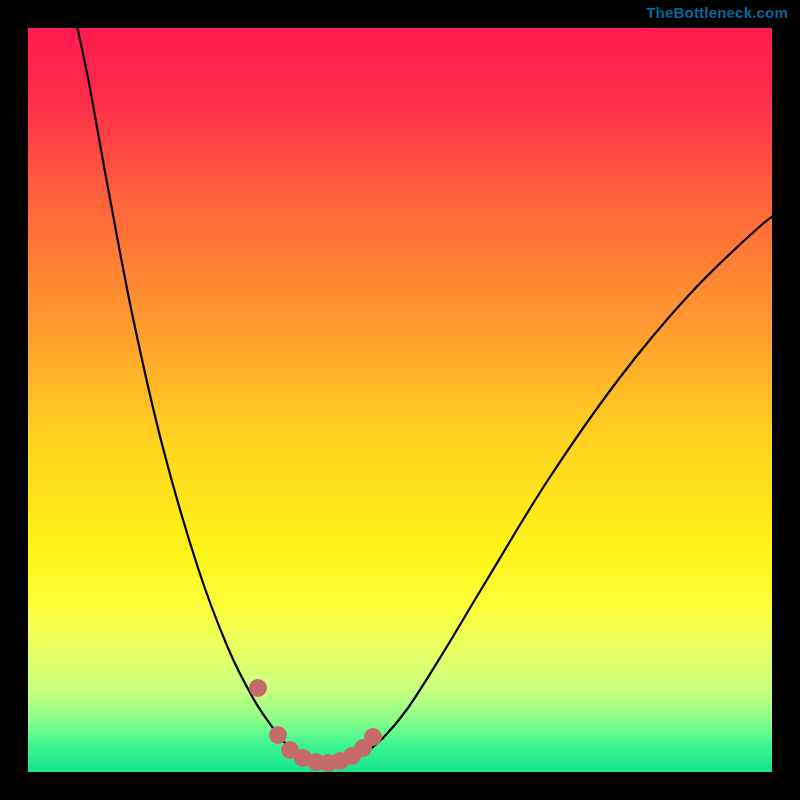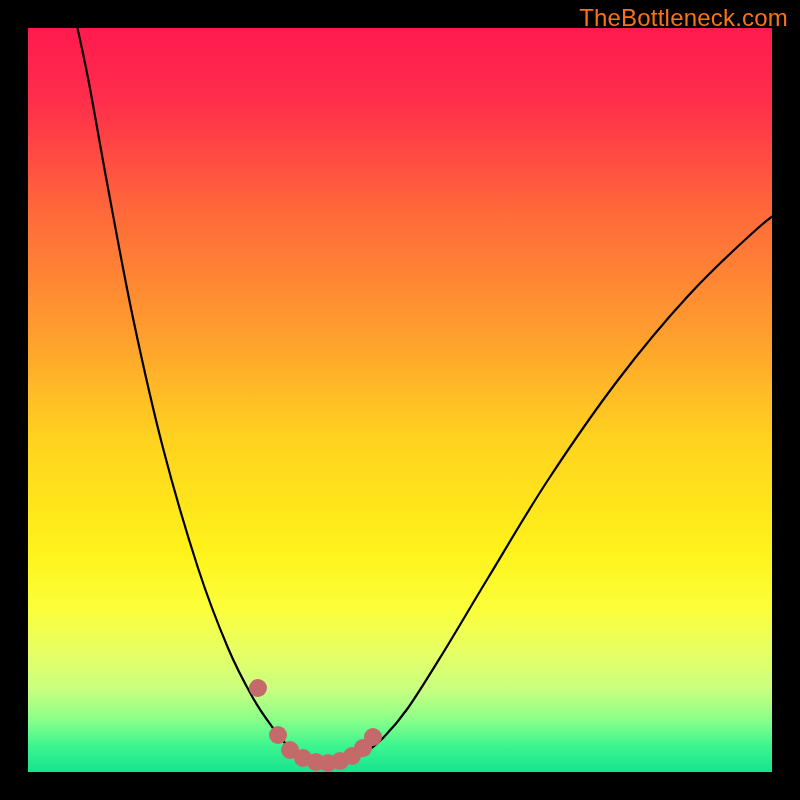--- a/index.html
+++ b/index.html
@@ -23,23 +23,23 @@
     position: absolute;
     left: 0;
     top: 0;
     width: 100%;
     height: 100%;
   }
   .watermark {
     position: absolute;
     top: 4px;
     right: 12px;
-    color: #f97316;
-    font-size: 24px;
-    font-weight: 400;
+    color: #0369a1;
+    font-size: 15px;
+    font-weight: 700;
     letter-spacing: 0.2px;
     user-select: none;
   }
   svg.curve {
     position: absolute;
     left: 0;
     top: 0;
     width: 100%;
     height: 100%;
     overflow: visible;

